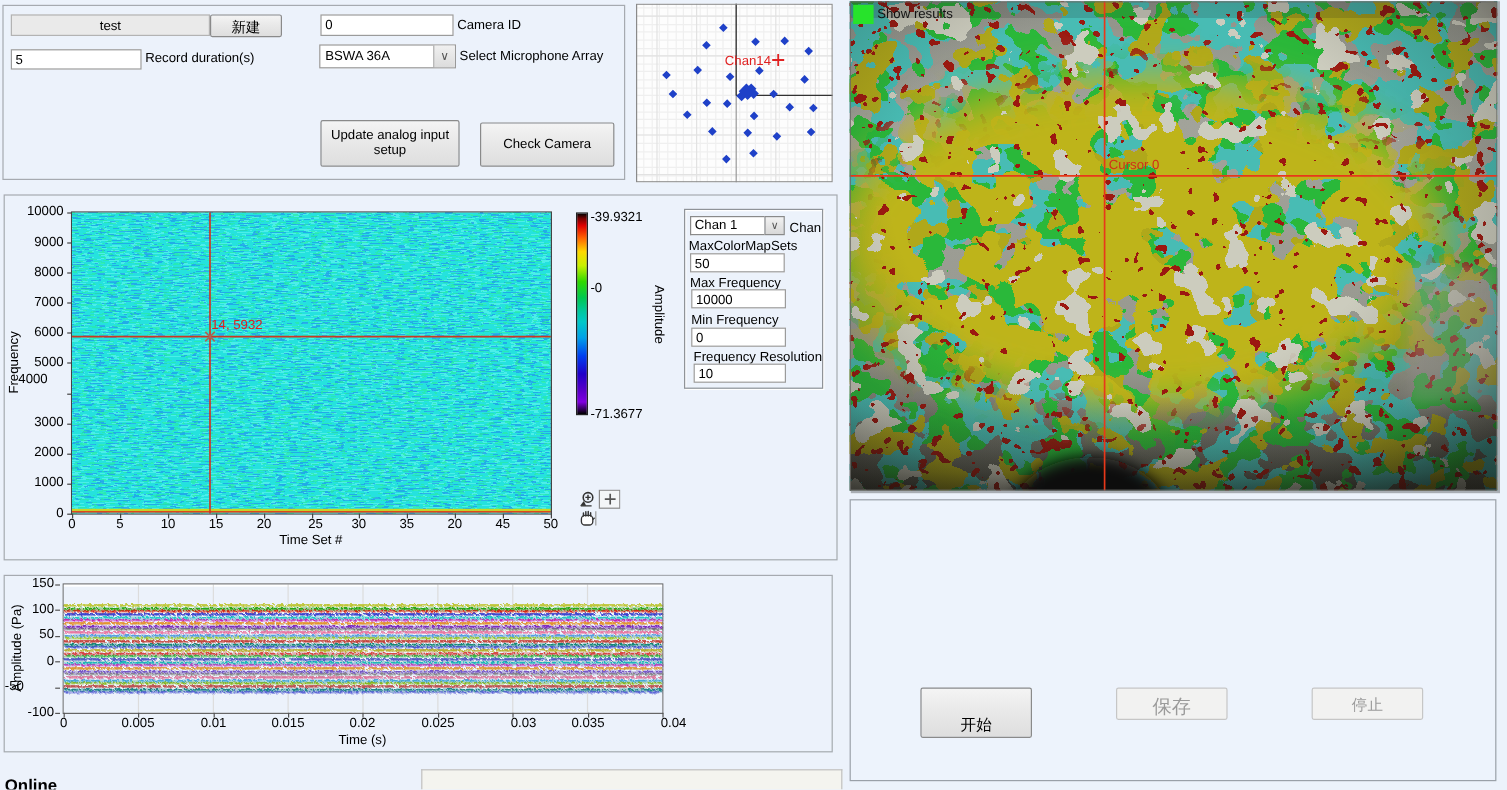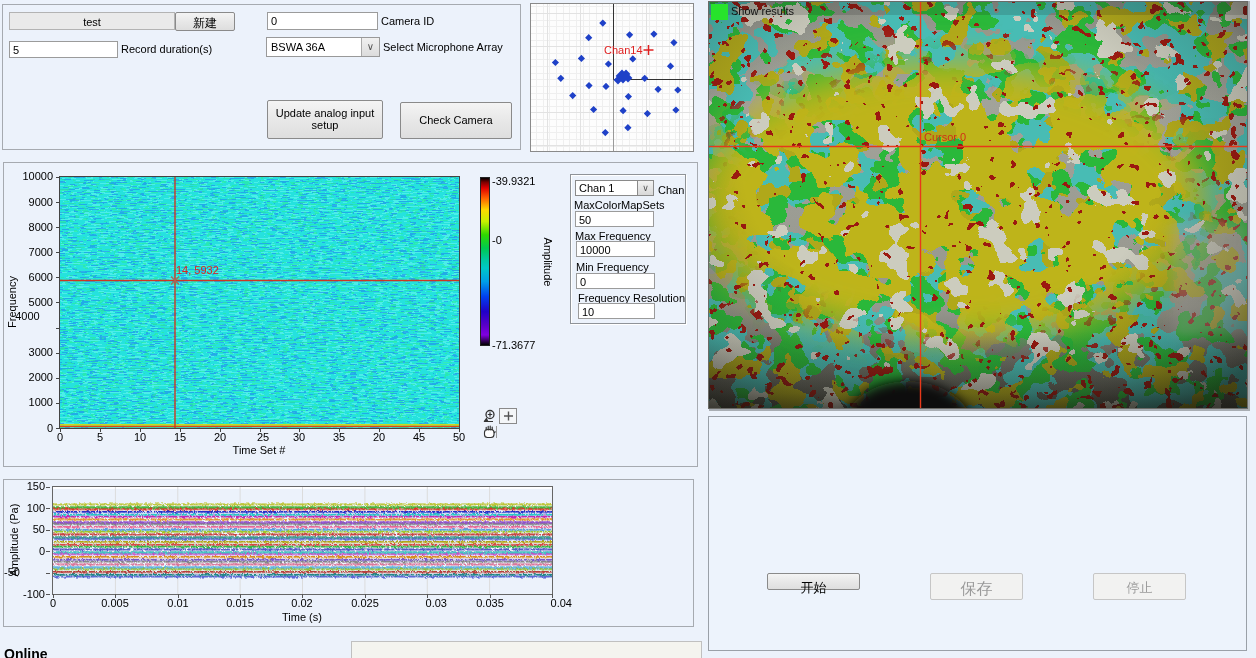--- a/index.html
+++ b/index.html
@@ -448,14 +448,14 @@
 <line x1="0" y1="145.5" x2="540" y2="145.5" stroke="#e8381a" stroke-width="1.4"></line>
 <line x1="212.5" y1="0" x2="212.5" y2="408" stroke="#e8381a" stroke-width="1.4"></line>
 <text x="216" y="140" font-family="Liberation Sans, sans-serif" font-size="11" fill="#d03018">Cursor 0</text>
 <rect x="3" y="3" width="17" height="16" fill="#27e32b"></rect>
 <text x="23" y="14" font-family="Liberation Sans, sans-serif" font-size="11" fill="#111">Show results</text>
 <rect x="0.5" y="0.5" width="539" height="407" fill="none" stroke="#6a6a66"></rect>
 </svg>
 <div style="position:absolute;left:1248px;top:1px;width:2px;height:409px;background:#a8adb3"></div>
 <div style="position:absolute;left:709px;top:409px;width:541px;height:2px;background:#a8adb3"></div>
 <div class="panel" style="left:708px;top:416px;width:539px;height:235px;background:#edf3fc;border-color:#9aa0a8"></div>
-<div class="btn" style="left:767px;top:573px;width:93px;height:17px;font-size:13px;padding-top:5px">开始</div>
+<div class="btn" style="left:767px;top:573px;width:93px;height:42px;font-size:13px;padding-top:21px">开始</div>
 <div class="btnd" style="left:930px;top:573px;width:93px;height:27px;font-size:16px;padding-top:5px">保存</div>
 <div class="btnd" style="left:1093px;top:573px;width:93px;height:27px;font-size:13px;padding-top:5px">停止</div>
 </body></html>

